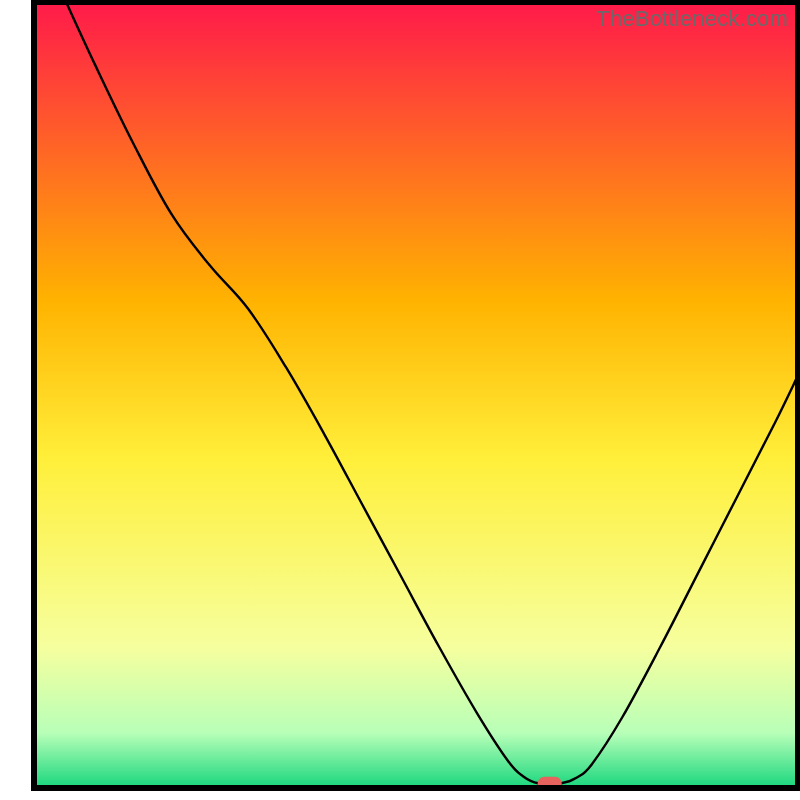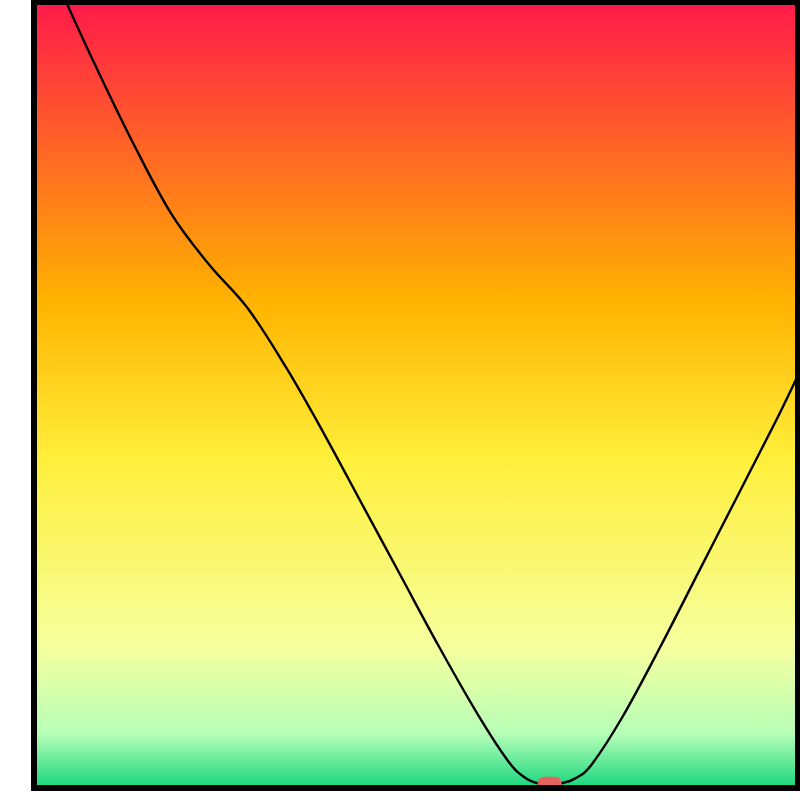--- a/index.html
+++ b/index.html
@@ -30,20 +30,21 @@
     display: block;
   }
   .marker {
     fill: #e7635d;
   }
 </style>
 </head>
 <body>
 
 <div class="chart-container">
+  <div class="watermark">TheBottleneck.com</div>
   <svg id="chart-svg" width="800" height="800" viewBox="0 0 800 800">
     <defs>
       <linearGradient id="bg-grad" x1="0" y1="0" x2="0" y2="1">
         <stop id="g0" offset="0%" stop-color="#ff1a4a"></stop>
         <stop id="g1" offset="38%" stop-color="#ffb300"></stop>
         <stop id="g2" offset="58%" stop-color="#ffef3a"></stop>
         <stop id="g3" offset="82%" stop-color="#f6ff9e"></stop>
         <stop id="g4" offset="93%" stop-color="#b8ffb8"></stop>
         <stop id="g5" offset="100%" stop-color="#18d67d"></stop>
       </linearGradient>

